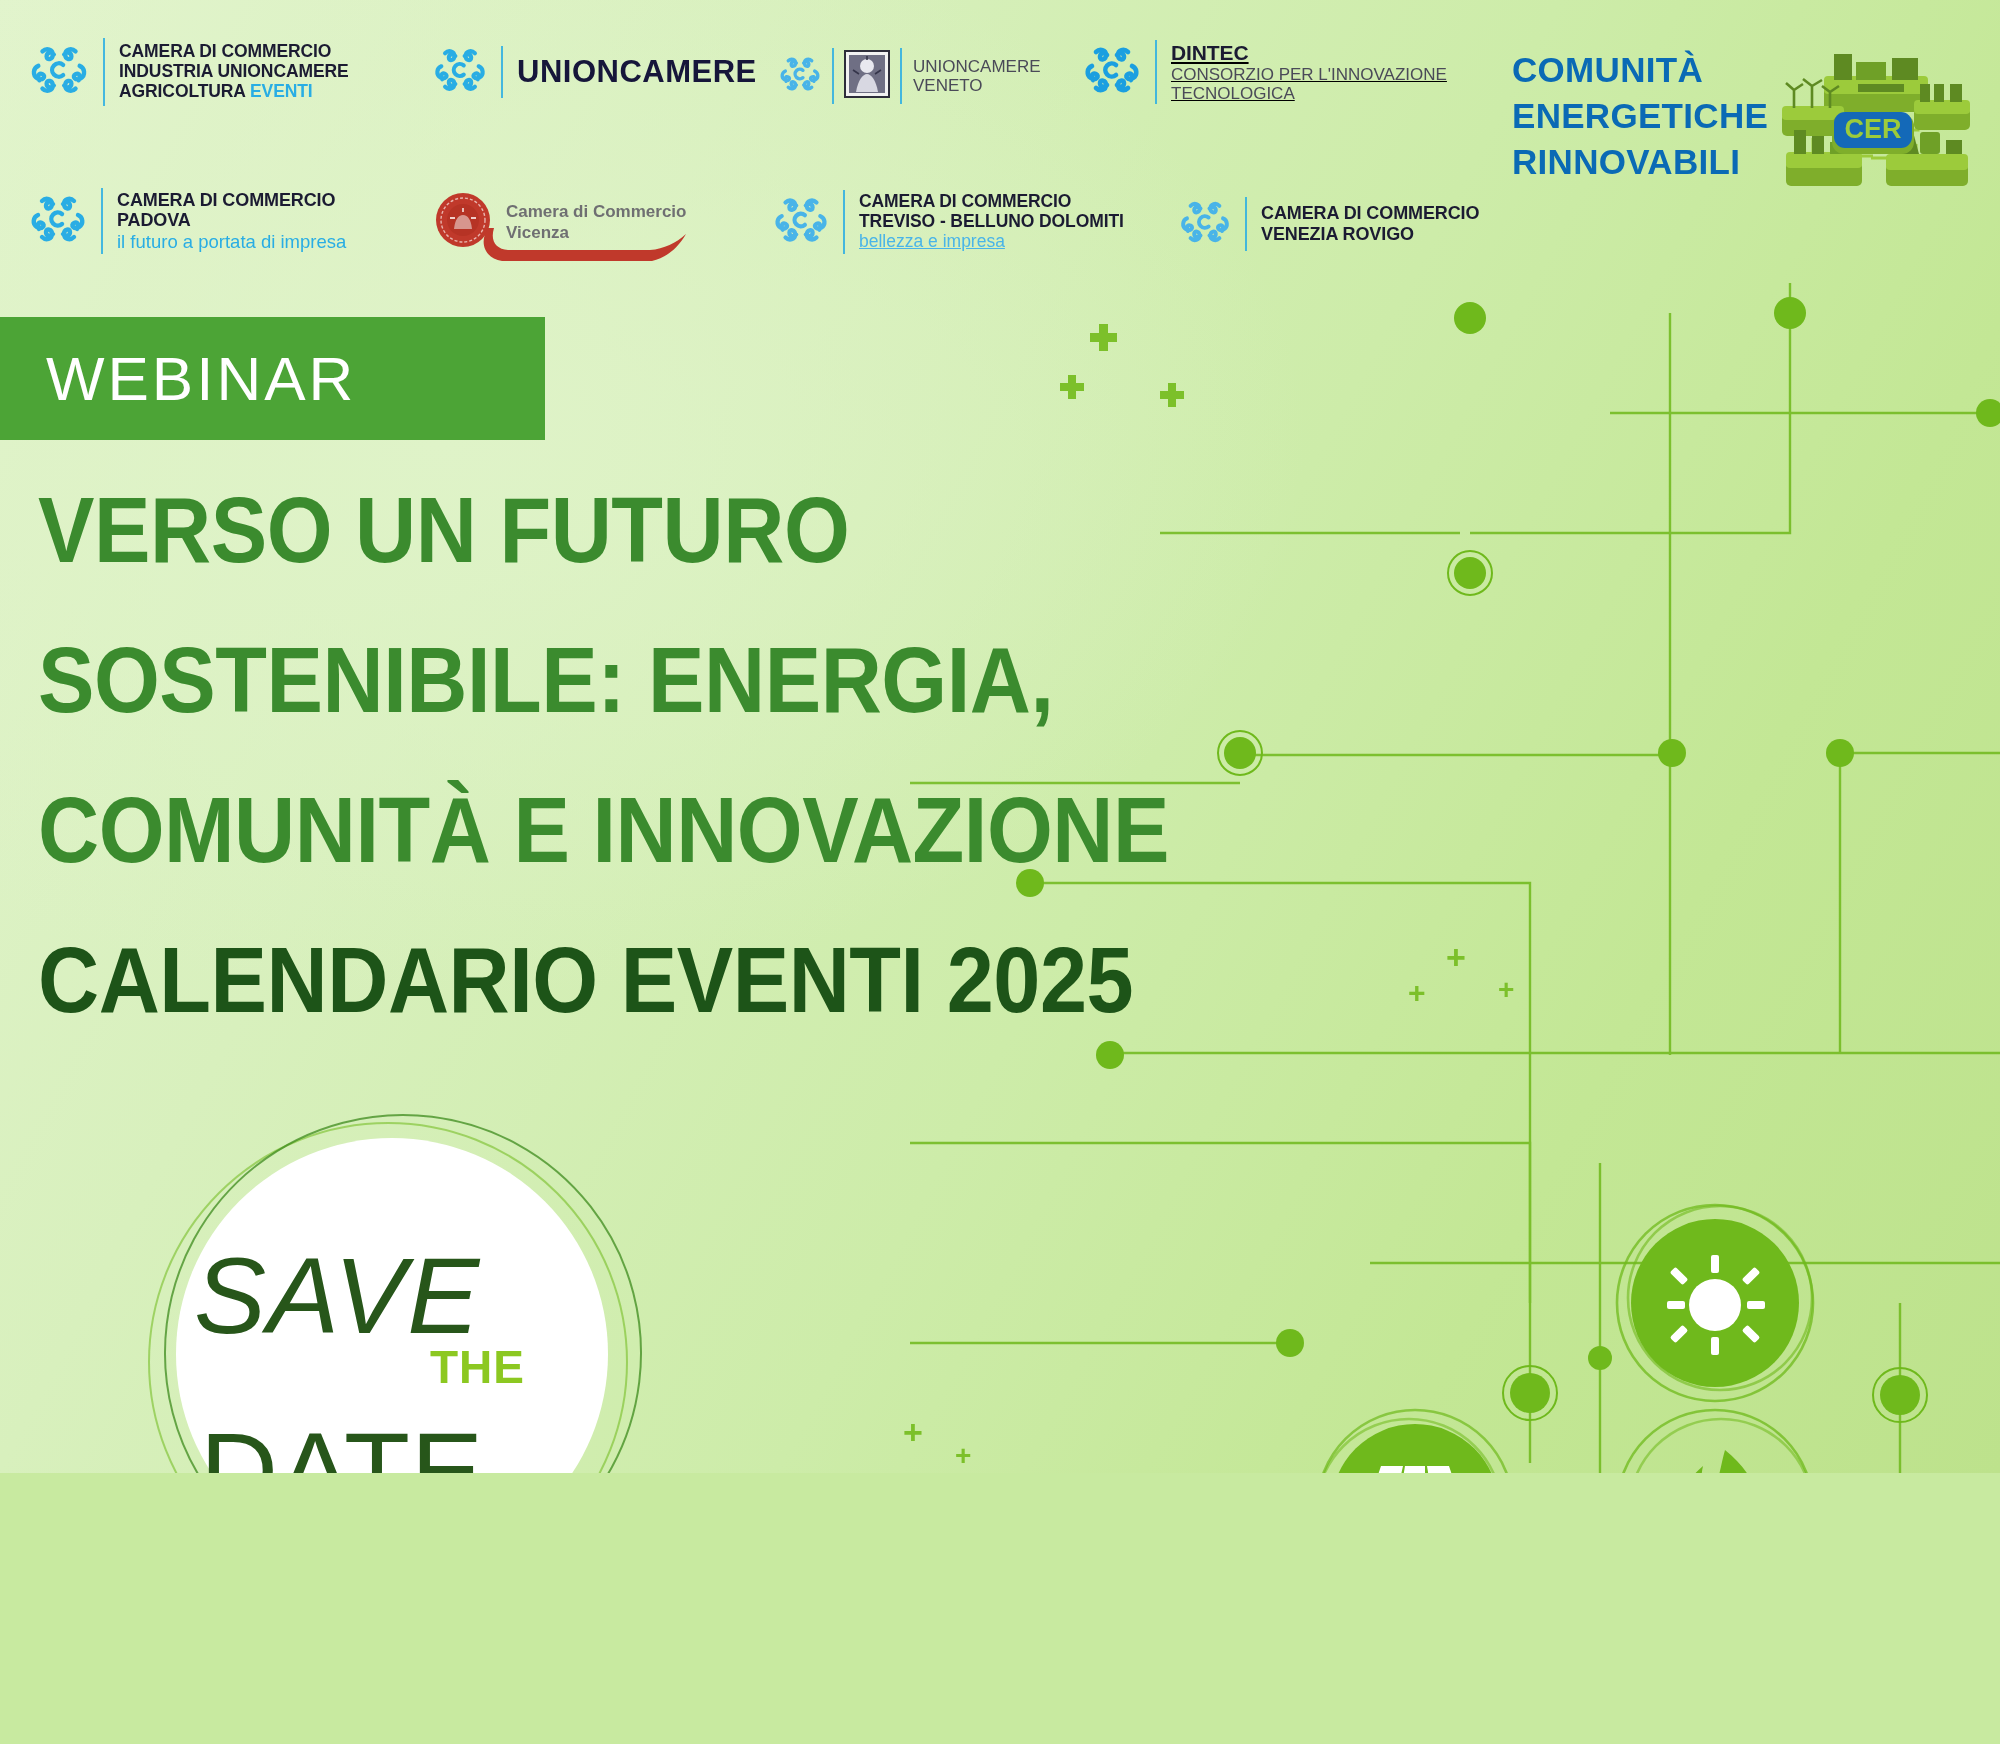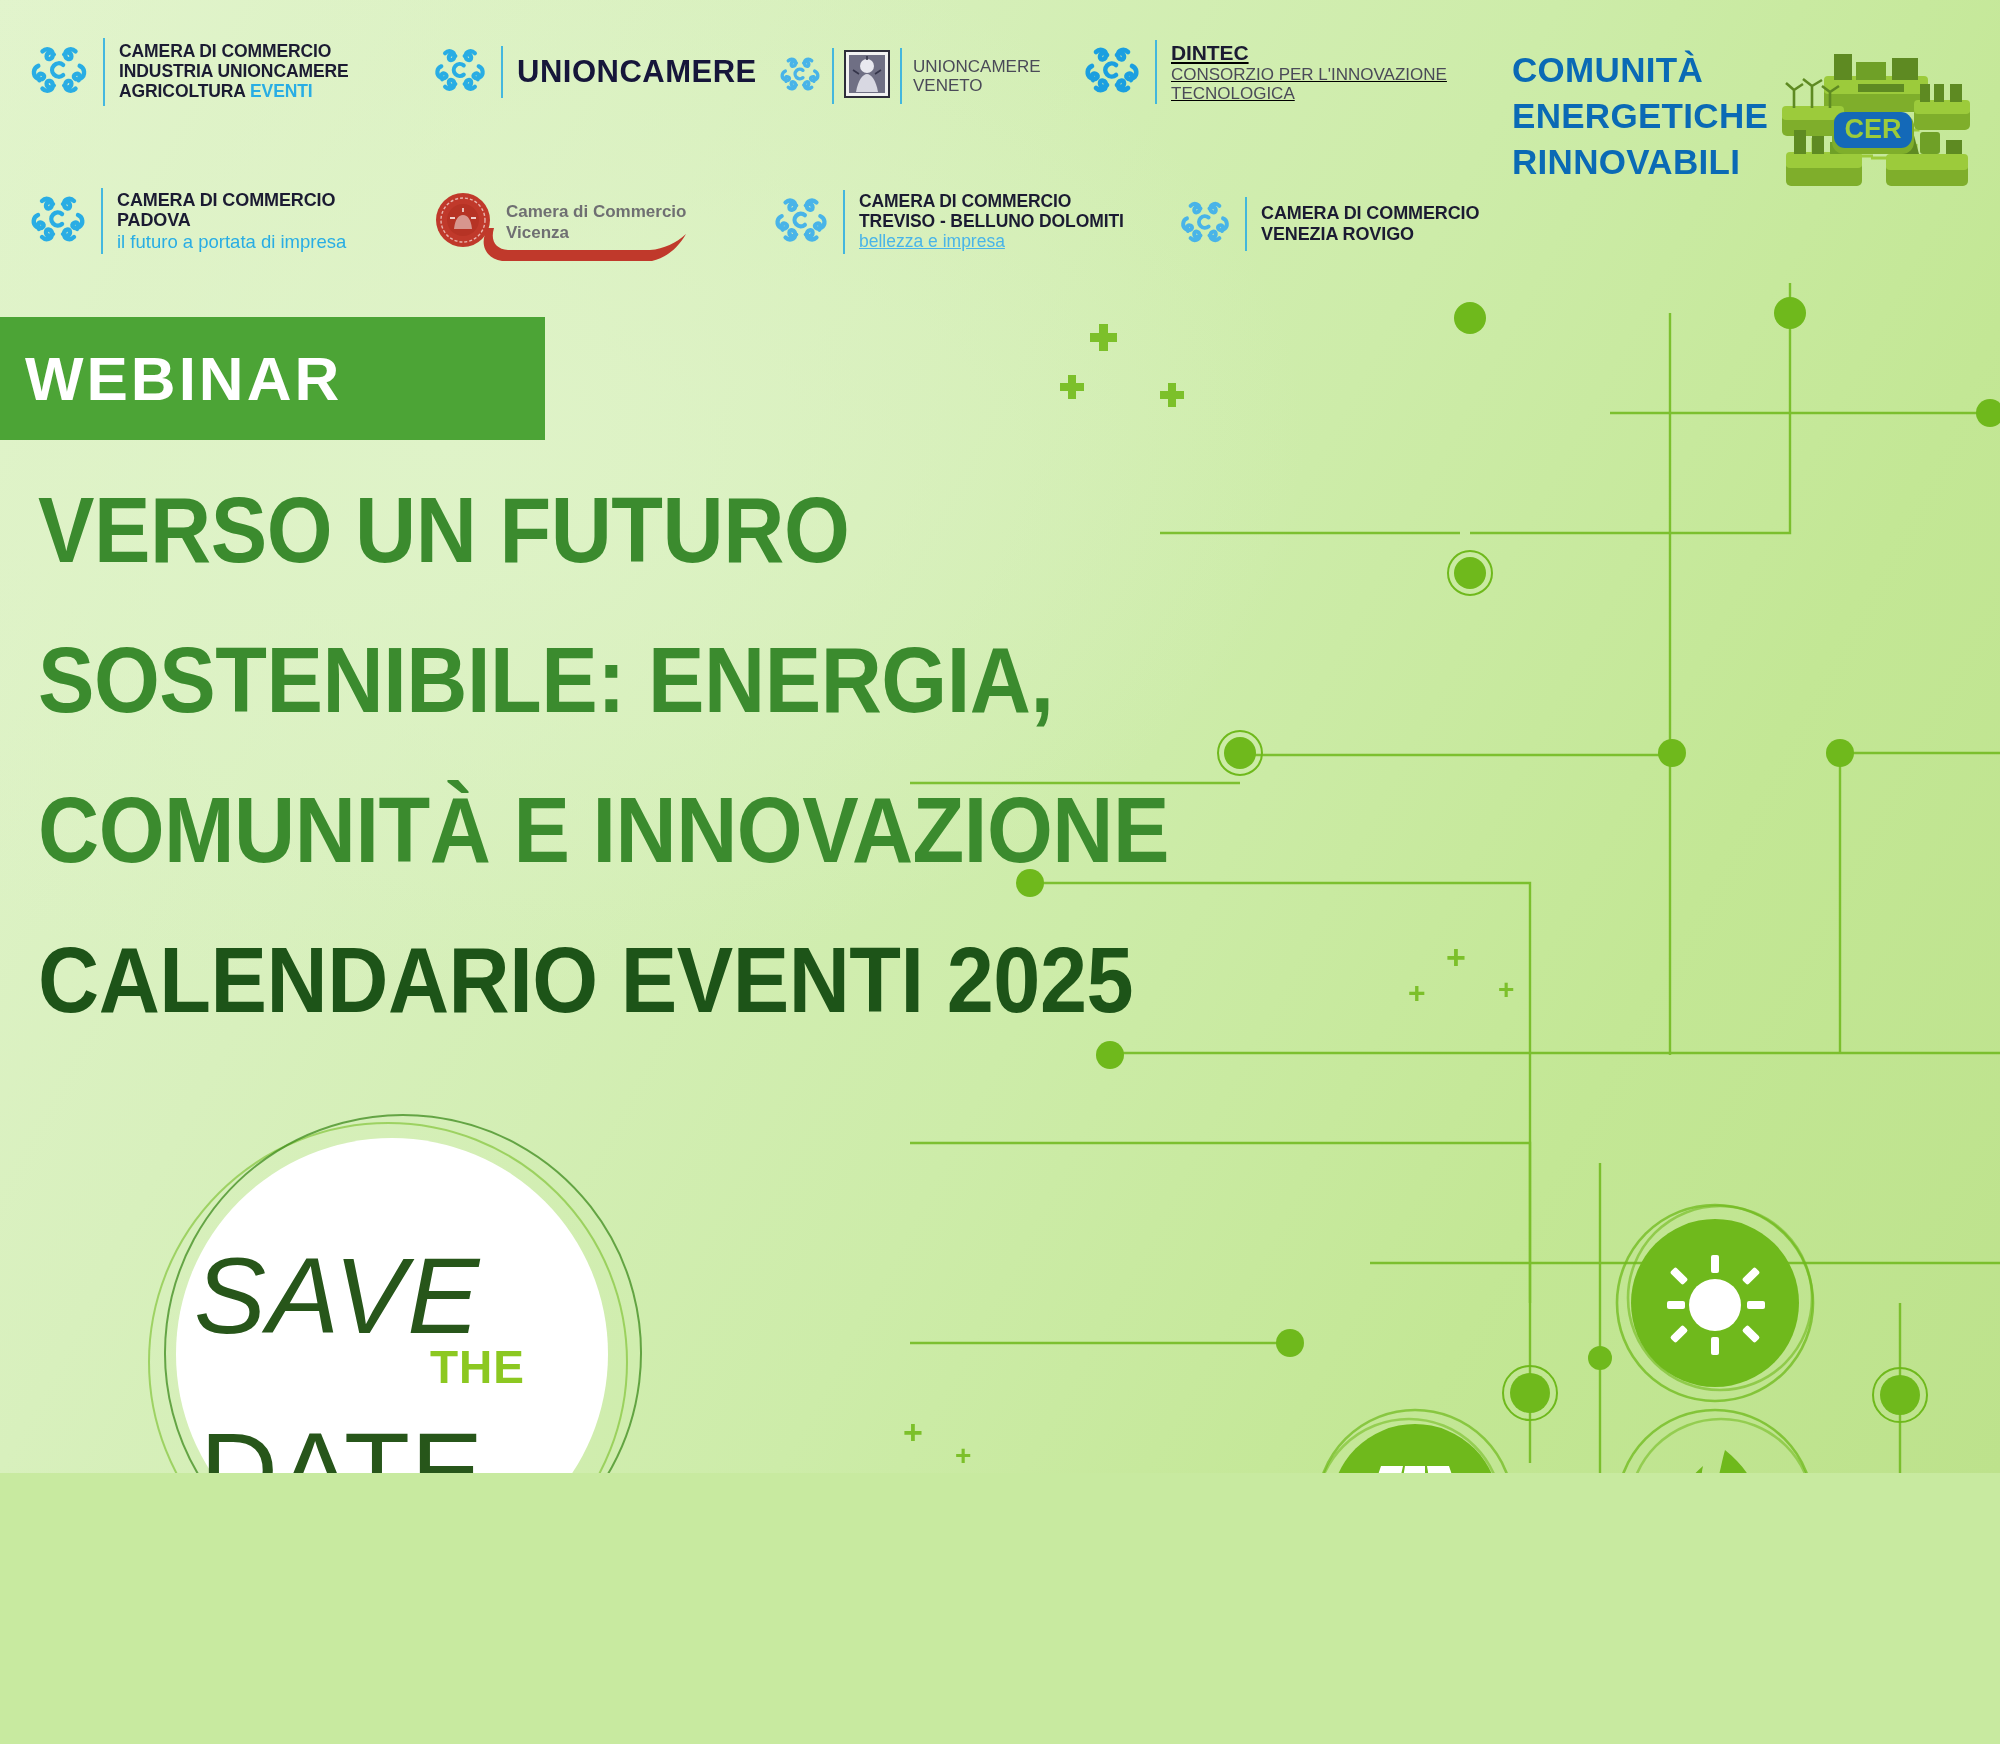--- a/index.html
+++ b/index.html
@@ -31,22 +31,22 @@
   .lt-blue { color: #29ade4; }
 
   
   .webinar-badge {
     position: absolute; left: 0; top: 317px;
     width: 545px; height: 123px;
     background: #4CA436;
     display: flex; align-items: center;
   }
   .webinar-badge span {
-    color: #ffffff; font-size: 62px; font-weight: bold;
-    letter-spacing: 3px; padding-left: 25px;
+    color: #ffffff; font-size: 62px; font-weight: normal;
+    letter-spacing: 3px; padding-left: 46px;
   }
 
   
   .title-block { position: absolute; left: 38px; top: 455px; width: 1560px; }
   .title-line {
     font-size: 92px;
     font-weight: bold;
     line-height: 150px;
     letter-spacing: -0.5px;
     color: #3B8B2E;

